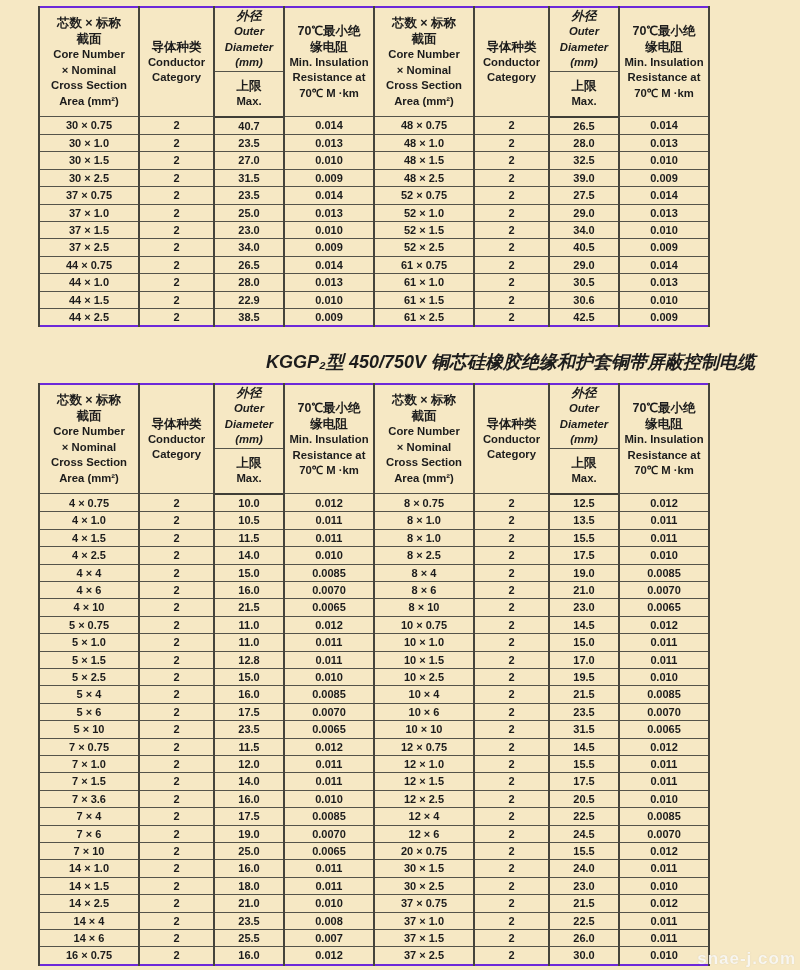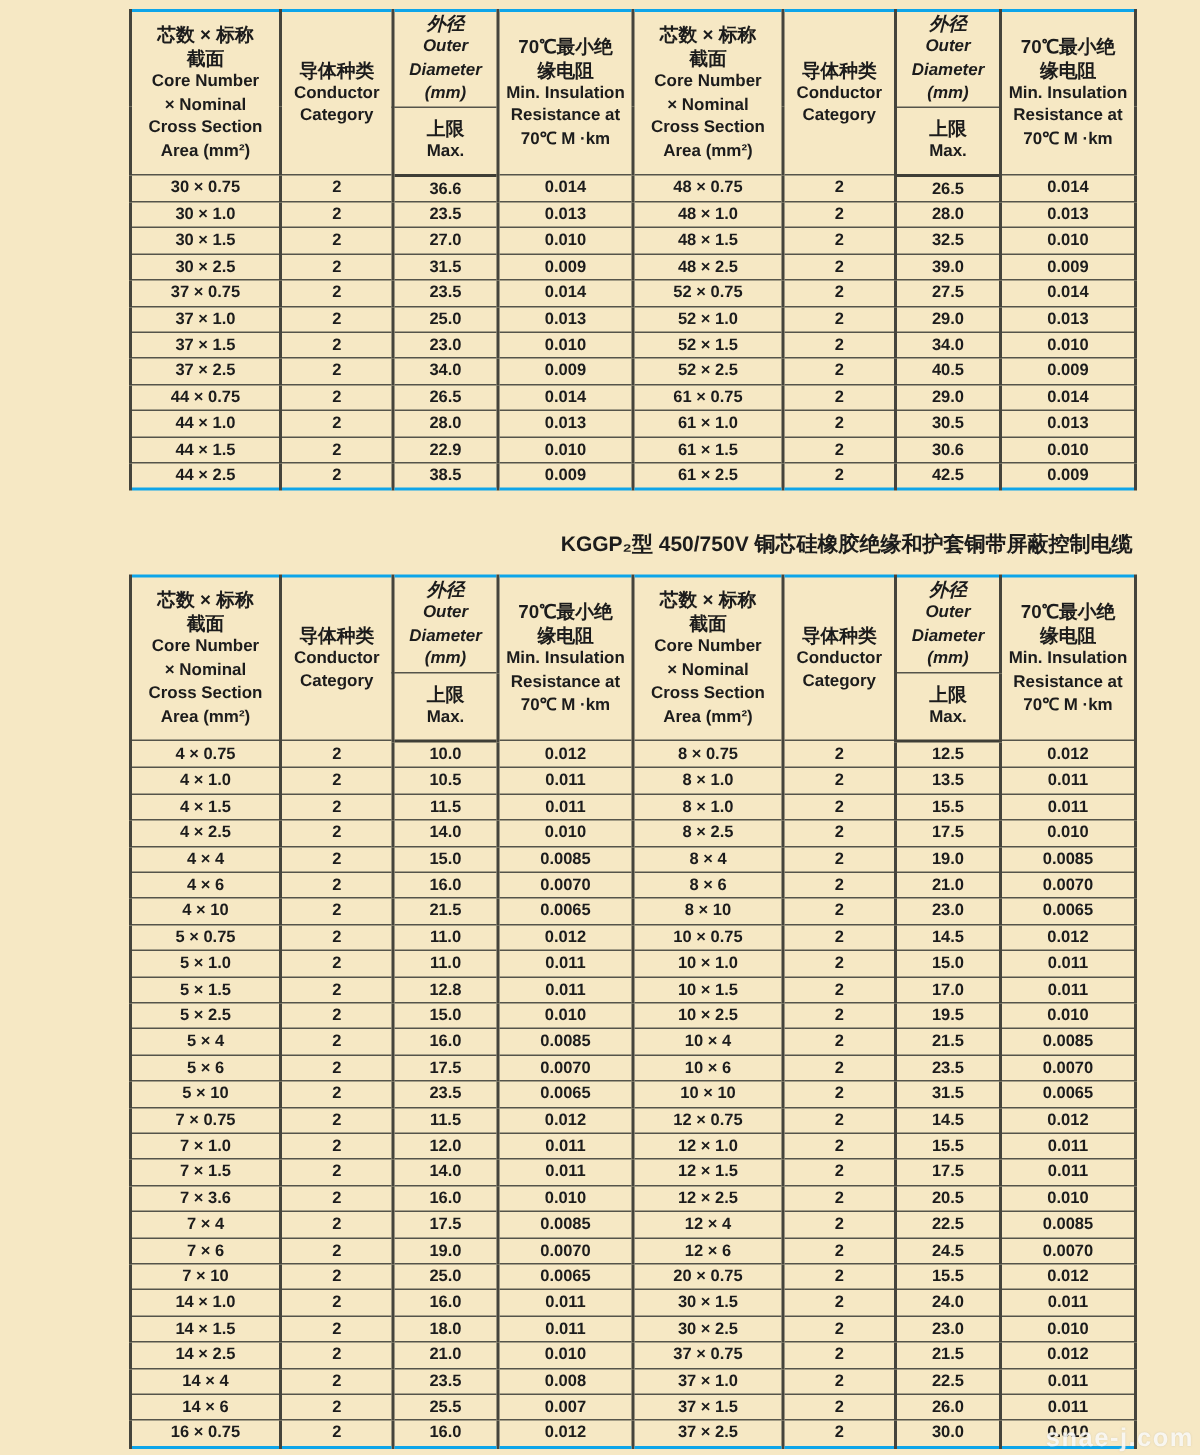--- a/index.html
+++ b/index.html
@@ -8,22 +8,22 @@
     background:#f6e8c4;
     font-family:"Liberation Sans", sans-serif;
     position:relative;overflow:hidden;
     color:#1c1c1c;
   }
   .sheet{position:absolute;inset:0;}
   table.spec{
     border-collapse:collapse;
     table-layout:fixed;
     width:670px;
-    margin-left:86px;
-    border:2px solid #0ea5e9;
+    margin-left:38px;
+    border:2px solid #6d28d9;
   }
   table.spec th, table.spec td{
     border-top:1px solid #55544a;
     border-bottom:1px solid #55544a;
     border-left:2px solid #45443c;
     border-right:2px solid #45443c;
     text-align:center;
     vertical-align:middle;
     padding:0;
     color:#1c1c1c;
@@ -42,21 +42,21 @@
     font-size:11px;
     line-height:16.4px;
     font-weight:700;
   }
   #table1{margin-top:6px;}
   .title-block{
     width:670px;
     margin:26px 0 12px 85px;
     text-align:right;
   }
-  .title-zh{font-size:14px;font-weight:700;line-height:18px;}
+  .title-zh{font-size:18px;font-weight:700;line-height:18px;font-style:italic;}
   .title-en{font-size:11.5px;font-weight:700;line-height:17px;}
   .watermark{
     position:absolute;
     right:4px;bottom:1px;
     font-size:17px;
     font-weight:700;
     letter-spacing:1px;
     color:rgba(255,255,255,0.82);
     text-shadow:0 0 1px rgba(180,170,140,0.5);
   }
@@ -140,21 +140,21 @@
         <th class="od-bot">
           <div class="zh">上限</div>
           <div class="en">Max.</div>
         </th>
       </tr>
     </thead>
     <tbody id="t1-body">
         <tr>
           <td>30 × 0.75</td>
           <td>2</td>
-          <td>36.6</td>
+          <td>40.7</td>
           <td>0.014</td>
           <td>48 × 0.75</td>
           <td>2</td>
           <td>26.5</td>
           <td>0.014</td>
         </tr>
         <tr>
           <td>30 × 1.0</td>
           <td>2</td>
           <td>23.5</td>

